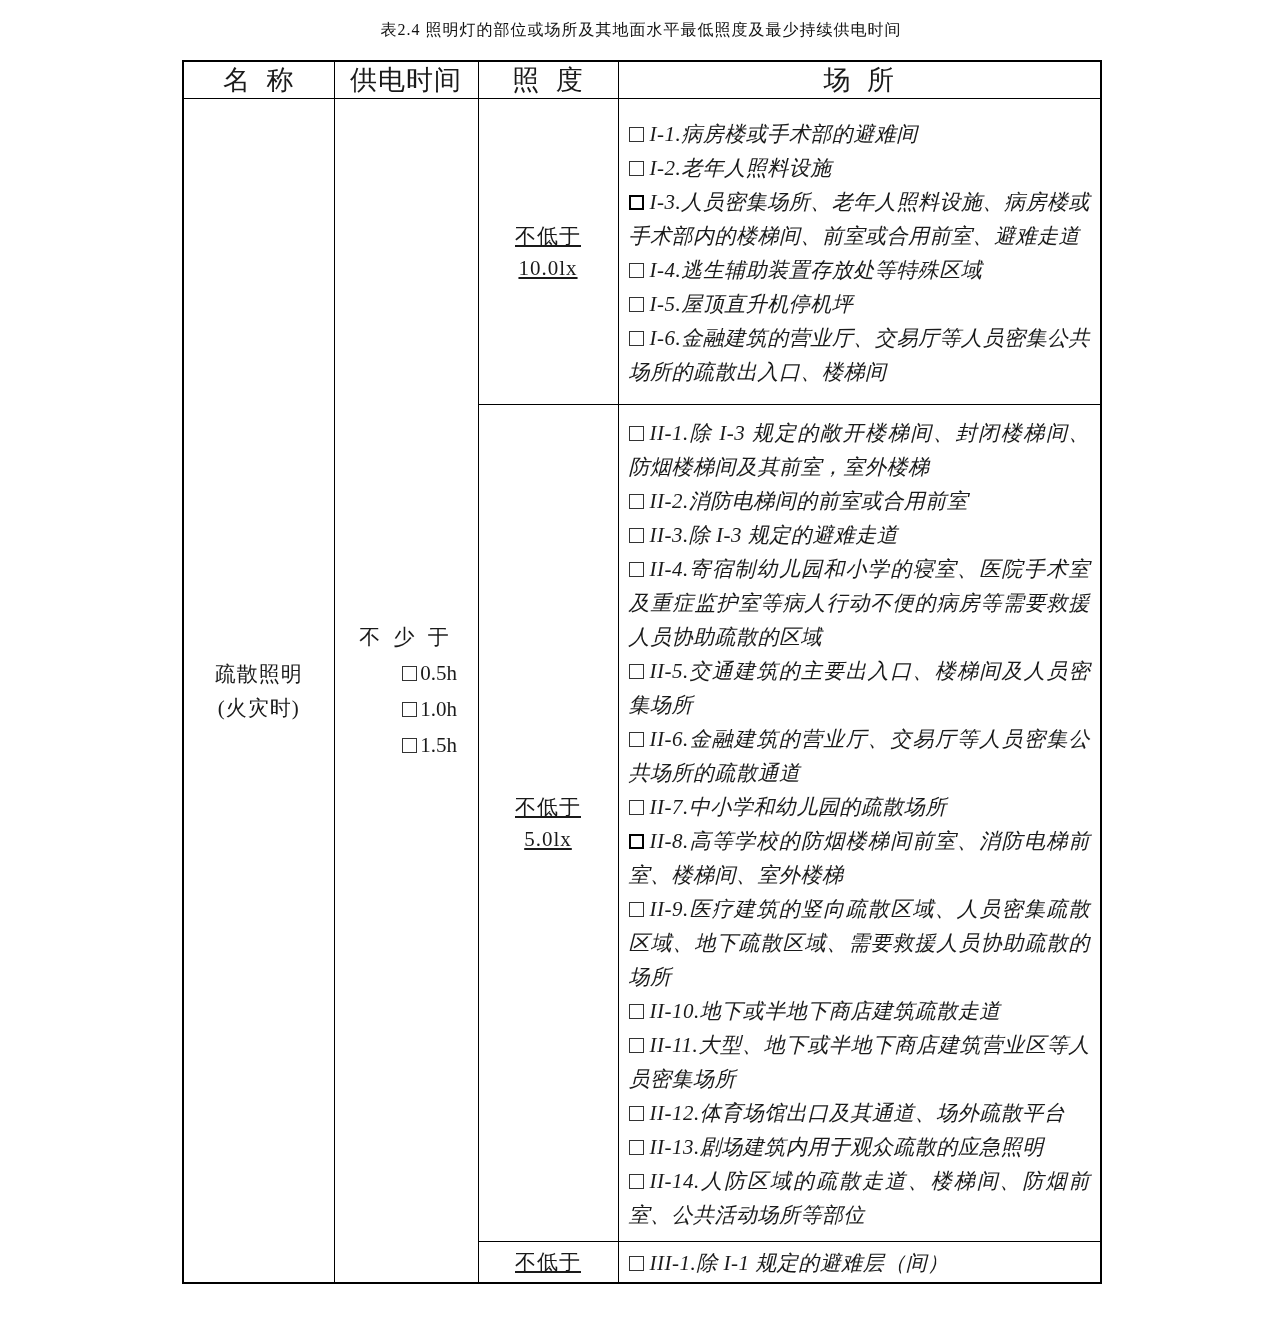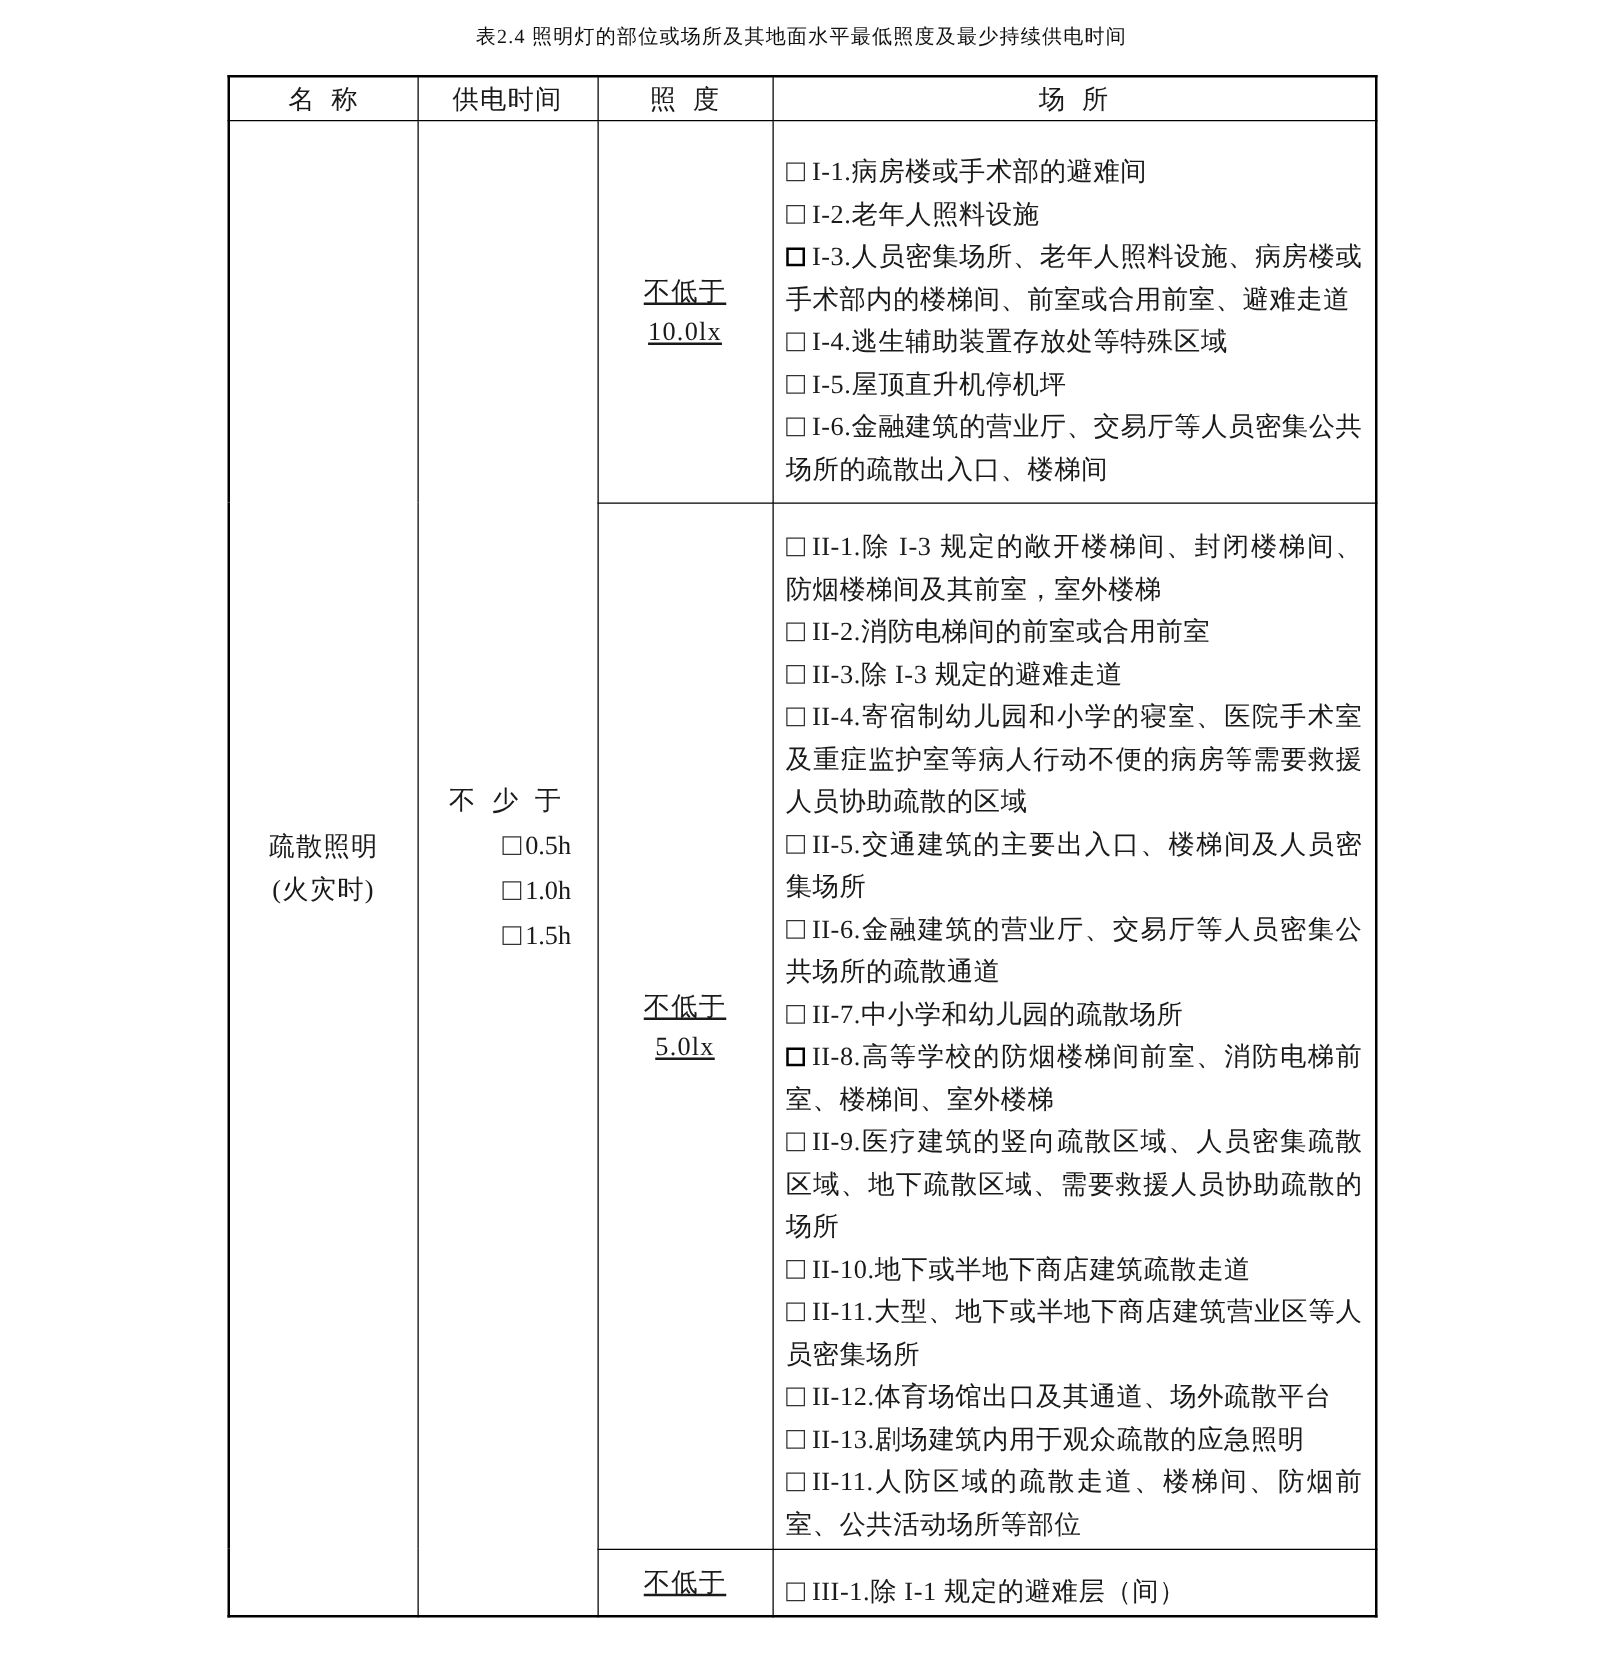--- a/index.html
+++ b/index.html
@@ -28,21 +28,21 @@
     table-layout: fixed;
     border: 2px solid #000;
     font-size: 21px;
   }
   table.spec-table th, table.spec-table td {
     border: 1px solid #000;
     vertical-align: middle;
   }
   th.col-header {
     font-weight: normal;
-    font-size: 21px;
+    font-size: 27px;
     height: 35px;
     text-align: center;
     letter-spacing: 1px;
     white-space: pre;
   }
   td.name-cell, td.supply-cell {
     text-align: center;
   }
   .name-line { line-height: 34px; letter-spacing: 1px; }
   .supply-block {
@@ -54,21 +54,22 @@
     letter-spacing: 4px;
     white-space: pre;
   }
   .supply-option { line-height: 36px; white-space: nowrap; margin-left: 47px; }
   td.illu-cell {
     text-align: center;
   }
   .illu-line { line-height: 32px; letter-spacing: 1px; text-decoration: underline; }
   td.place-cell {
     vertical-align: middle;
-    padding: 16px 10px 2px 10px;
+    padding: 4px 10px 2px 10px;
+    font-style: italic;
   }
   td.place-cell.row-i   { height: 306px; }
   td.place-cell.row-ii  { height: 837px; }
   td.place-cell.row-iii { height: 37px; }
   .place-item {
     line-height: 34px;
     text-align: justify;
     letter-spacing: 0.5px;
   }
   .checkbox {
@@ -197,21 +198,21 @@
               <div class="place-item">
                 <span class="checkbox"></span><span>II-11.大型、地下或半地下商店建筑营业区等人员密集场所</span>
               </div>
               <div class="place-item">
                 <span class="checkbox"></span><span>II-12.体育场馆出口及其通道、场外疏散平台</span>
               </div>
               <div class="place-item">
                 <span class="checkbox"></span><span>II-13.剧场建筑内用于观众疏散的应急照明</span>
               </div>
               <div class="place-item">
-                <span class="checkbox"></span><span>II-11.人防区域的疏散走道、楼梯间、防烟前室、公共活动场所等部位</span>
+                <span class="checkbox"></span><span>II-14.人防区域的疏散走道、楼梯间、防烟前室、公共活动场所等部位</span>
               </div>
             </div>
         </td>
       </tr>
       <tr>
         <td class="illu-cell">
           <div class="illu-line">不低于</div>
           <div class="illu-line"></div>
         </td>
         <td class="place-cell row-iii">

